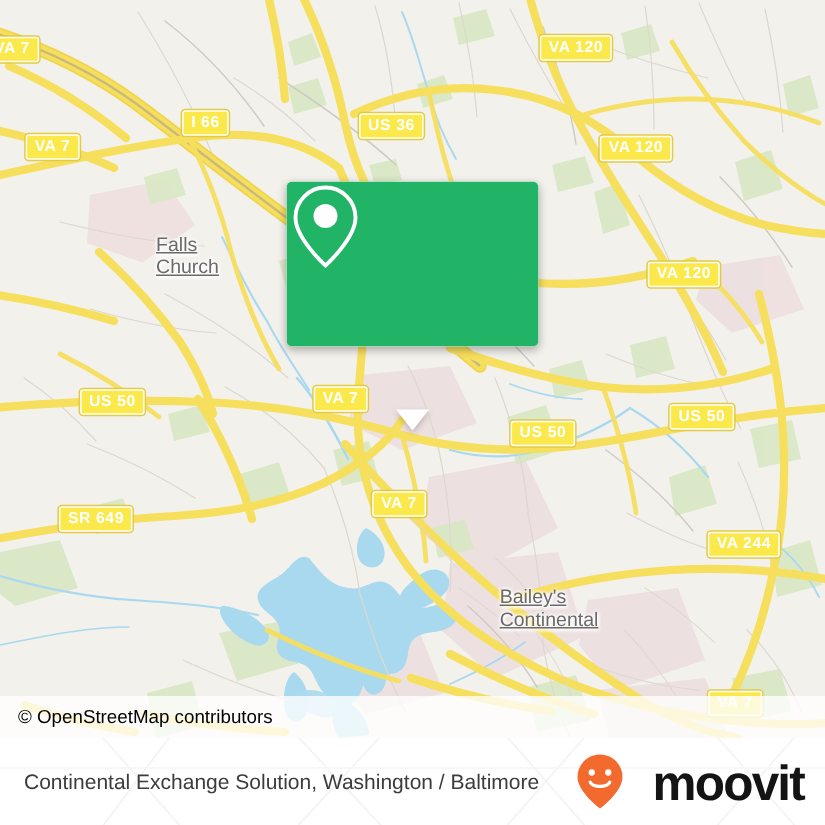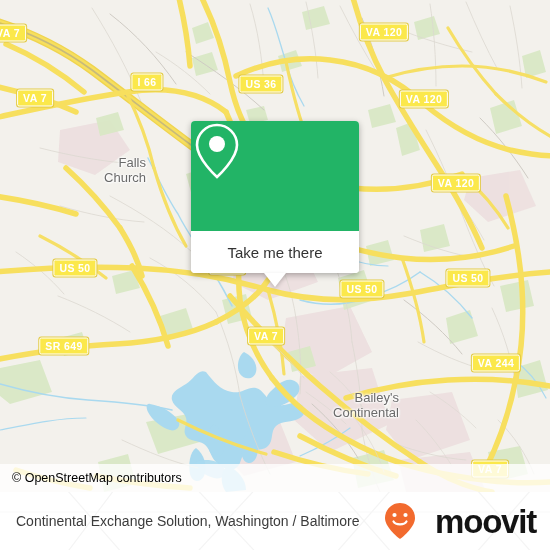--- a/index.html
+++ b/index.html
@@ -15,22 +15,22 @@
           background:#fbe84b;border:1.5px solid #ffffff;border-radius:2px;
           padding:1px 5px 2px 5px;
           font-family:"Liberation Sans",sans-serif;font-size:10.5px;font-weight:bold;
           color:#ffffff;letter-spacing:.4px;line-height:12px;white-space:nowrap;
           box-shadow:0 0 0 1px rgba(225,200,60,.95);}
   .shield span{display:block;}
 
   
   .place{position:absolute;transform:translate(-50%,-50%);
          font-family:"Liberation Sans",sans-serif;font-size:13px;color:#6a6a6a;
-         text-align:right;line-height:15px;white-space:pre-line;
-         text-shadow:0 0 3px #fff,0 0 3px #fff,0 0 3px #fff,1px 1px 2px #fff;}
+         text-align:left;line-height:15px;white-space:pre-line;
+         text-shadow:0 0 3px #fff,0 0 3px #fff,0 0 3px #fff,1px 1px 2px #fff;text-decoration:underline;}
 
   
   #popup{position:absolute;left:191px;top:121px;width:168px;}
   #popup .card{width:168px;border-radius:4px;overflow:hidden;
                box-shadow:0 2px 6px rgba(0,0,0,.30);background:#fff;}
   #popup .green{height:110px;background:#22b466;display:flex;align-items:center;justify-content:center;}
   #popup .foot{height:42px;background:#fff;display:flex;align-items:center;justify-content:center;}
   #popup .foot .lbl{font-family:"Liberation Sans",sans-serif;font-size:15px;color:#333;}
   #popup .tail{position:absolute;left:50%;top:152px;margin-left:-11px;width:0;height:0;
                border-left:11px solid transparent;border-right:11px solid transparent;
@@ -282,21 +282,21 @@
       </g>
     </svg>
 
     <div>
         <div class="shield" style="left: 8px; top: 33px;">
           <span>VA 7</span>
         </div>
         <div class="shield" style="left: 35px; top: 98px;">
           <span>VA 7</span>
         </div>
-        <div class="shield" style="left: 147px; top: 82px;">
+        <div class="shield" style="left: 137px; top: 82px;">
           <span>I 66</span>
         </div>
         <div class="shield" style="left: 261px; top: 84px;">
           <span>US 36</span>
         </div>
         <div class="shield" style="left: 384px; top: 32px;">
           <span>VA 120</span>
         </div>
         <div class="shield" style="left: 424px; top: 99px;">
           <span>VA 120</span>
@@ -337,23 +337,20 @@
 Continental</div>
       </div>
 
     <div id="popup">
       <div class="card">
         <div class="green">
           <svg width="52" height="60" viewBox="0 0 52 60">
             <path d="M26 4 C15 4 6 13 6 24 C6 38 26 56 26 56 C26 56 46 38 46 24 C46 13 37 4 26 4 Z" fill="none" stroke="#ffffff" stroke-width="2.6"></path>
             <circle cx="26" cy="23" r="8" fill="#ffffff"></circle>
           </svg>
-        </div>
-        <div class="foot">
-          <span class="lbl">Take me there</span>
         </div>
       </div>
       <div class="tail"></div>
     </div>
 
     <div id="attrib">
       <span class="txt">© OpenStreetMap contributors</span>
     </div>
   </div>
 

